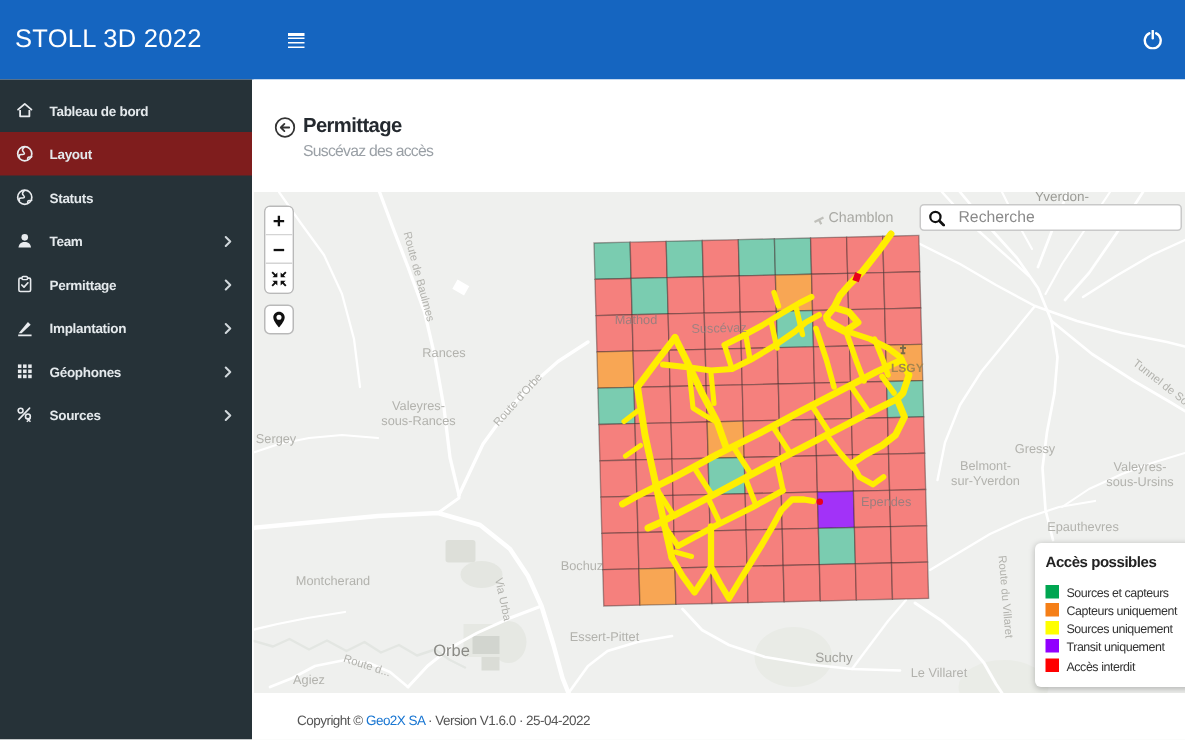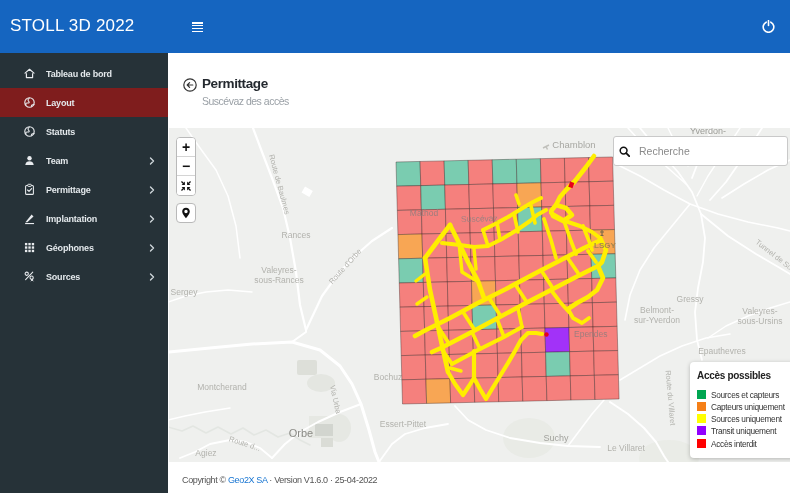--- a/index.html
+++ b/index.html
@@ -1,42 +1,42 @@
 <!DOCTYPE html>
 <html><head><meta charset="utf-8"><style>
 *{margin:0;padding:0;box-sizing:border-box}
 html,body{width:790px;height:493px;overflow:hidden;background:#fff;font-family:"Liberation Sans",sans-serif;position:relative}
 .header{position:absolute;left:0;top:0;width:790px;height:53px;background:#1565c0}
 .title{position:absolute;left:10px;top:16px;color:#fff;font-size:17px;letter-spacing:0.2px}
 .burger{position:absolute;left:192px;top:22px;width:11px}
 .burger div{height:1.5px;background:#fff;margin-bottom:1.4px}
 .power{position:absolute;right:15px;top:20px}
 .sidebar{position:absolute;left:0;top:53px;width:168px;height:440px;background:#263238;padding-top:6px}
-.mi{position:relative;height:29px;display:flex;align-items:center;padding-left:23px;color:#e4e9ec}
+.mi{position:relative;height:29px;display:flex;align-items:center;padding-left:10px;color:#e4e9ec}
 .mi span{font-size:9px;font-weight:bold;margin-left:10px;letter-spacing:-0.2px}
 .mi.active{background:#7f1d1d}
 .mic{flex:none}
 .chev{position:absolute;right:13px;top:11px}
 .pagehead{position:absolute;left:169px;top:53px;width:621px;height:75px;background:#fff}
 .backic{position:absolute;left:183px;top:78px}
 .ptitle{position:absolute;left:202px;top:76px;font-size:13.5px;font-weight:bold;color:#24292f;letter-spacing:-0.4px}
 .psub{position:absolute;left:202px;top:95px;font-size:10.5px;color:#9aa0a6;letter-spacing:-0.5px}
 .map{position:absolute;left:169px;top:128px;width:621px;height:334px;overflow:hidden}
 .ctl{position:absolute;left:7px;top:9px;width:20px;border:1px solid #b9b9b9;border-radius:4px;background:#fff;overflow:hidden}
 .cbtn{width:100%;height:19px;display:flex;align-items:center;justify-content:center;background:#fff;border-bottom:1px solid #d4d4d4;font-size:14px;font-weight:bold;color:#111}
 .cbtn:last-child{border-bottom:none}
 .ctl2{position:absolute;left:7px;top:75px;width:20px;height:20px;border:1px solid #b9b9b9;border-radius:4px;background:#fff;display:flex;align-items:center;justify-content:center}
-.search{position:absolute;left:444px;top:8px;width:175px;height:30px;background:#fff;border:1px solid #c9c9c9;border-radius:3px;display:flex;align-items:center;padding-left:5px}
+.search{position:absolute;left:444px;top:8px;width:175px;height:18px;background:#fff;border:1px solid #c9c9c9;border-radius:3px;display:flex;align-items:center;padding-left:5px}
 .search span{color:#8a8a8a;font-size:10.5px;margin-left:9px}
 .legend{position:absolute;left:521px;top:234px;width:107px;height:96px;background:#fff;border-radius:4px;box-shadow:0 1px 4px rgba(0,0,0,0.25);padding:8px 0 0 7px}
 .legend h4{font-size:10px;color:#222;margin-bottom:8.5px;white-space:nowrap;letter-spacing:-0.3px}
 .li{display:flex;align-items:flex-start;height:12.3px}
 .sw{width:9px;height:9px;flex:none}
 .li span:last-child{font-size:8.3px;color:#333;margin-left:5px;white-space:nowrap;letter-spacing:-0.3px}
-.footer{position:absolute;left:182px;top:474.5px;font-size:9px;color:#555;letter-spacing:-0.35px}
+.footer{position:absolute;left:198px;top:474.5px;font-size:9px;color:#555;letter-spacing:-0.35px}
 .footer a{color:#1976d2;text-decoration:none}
 </style></head><body>
 <div class="header">
   <div class="title">STOLL 3D 2022</div>
   <div class="burger">
       <div></div>
       <div></div>
       <div></div>
       <div></div>
     </div>

